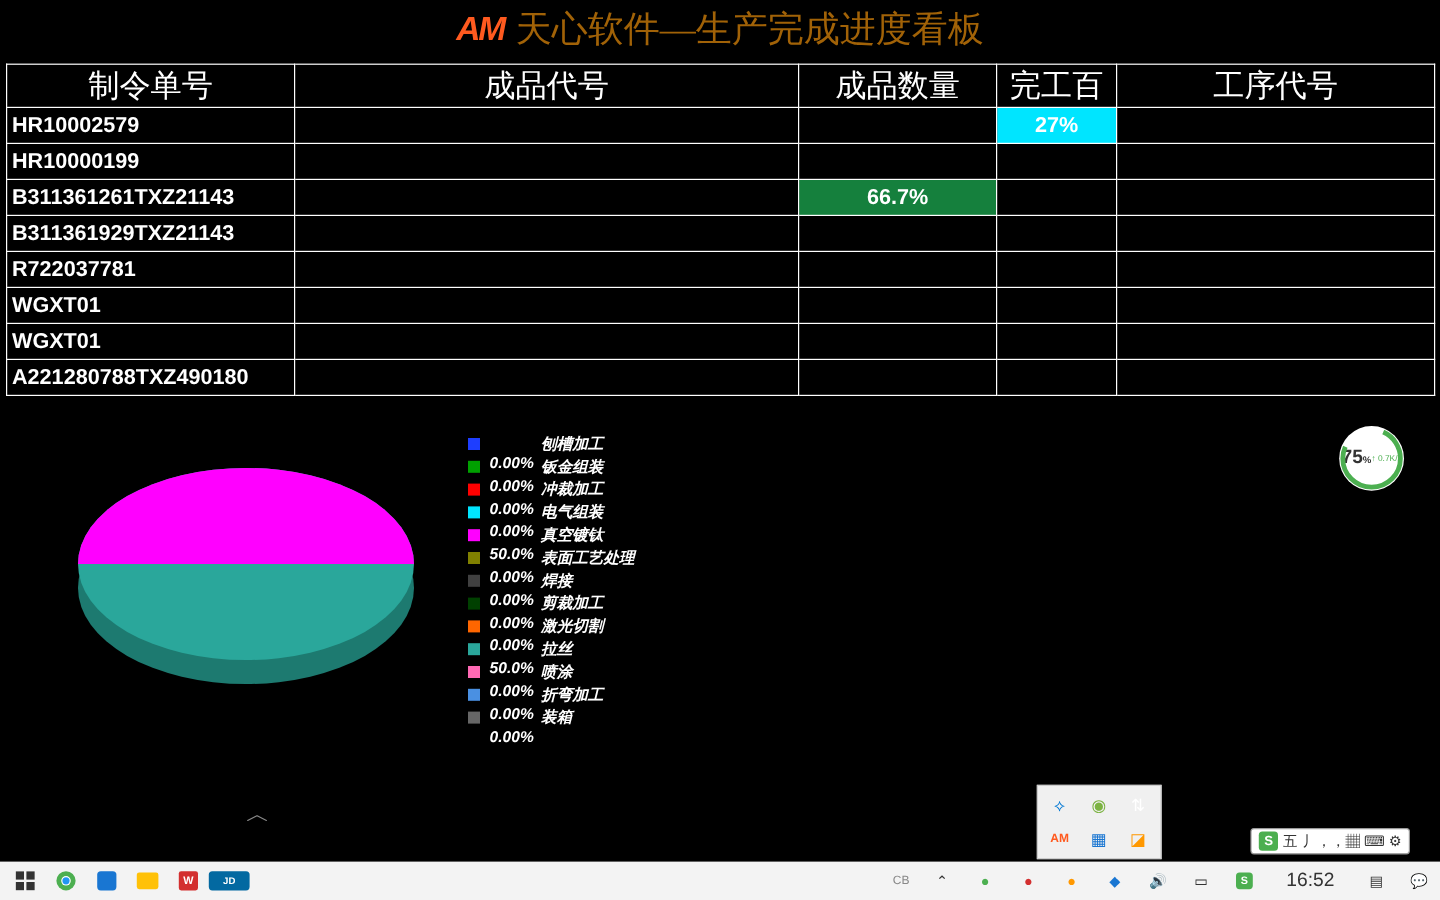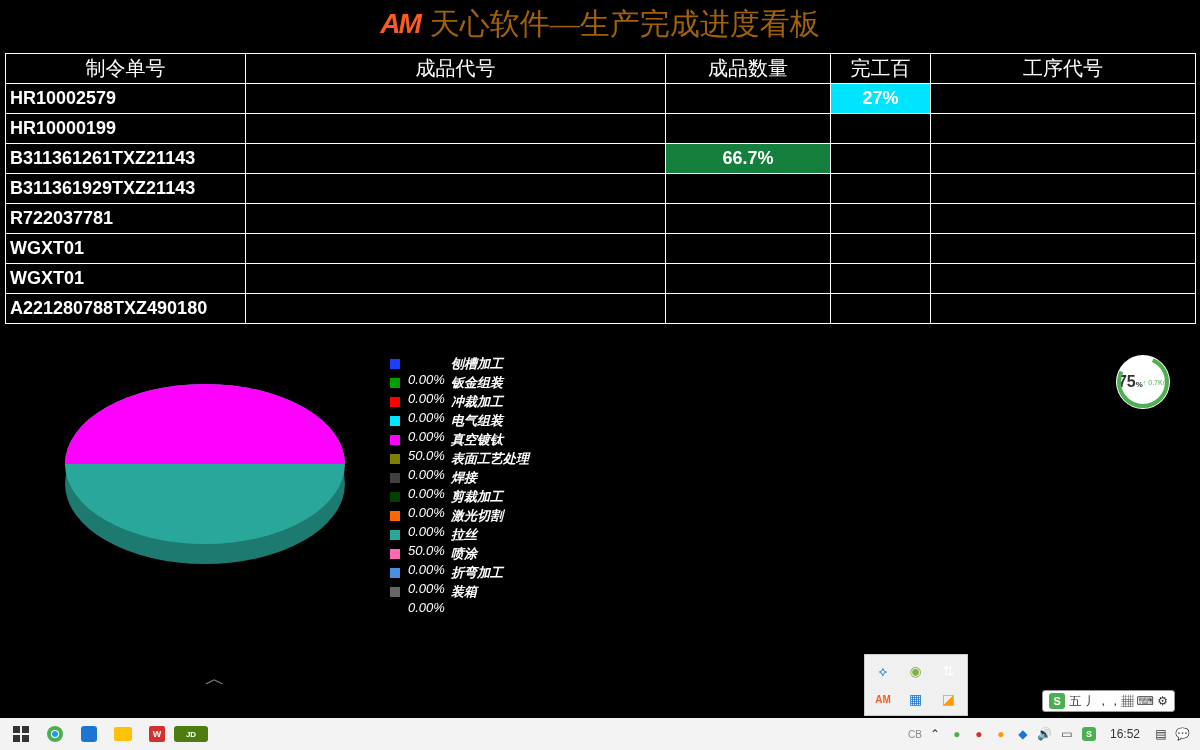--- a/index.html
+++ b/index.html
@@ -49,21 +49,21 @@
       color: #fff;
       text-align: center;
       font-size: 18px;
       font-weight: bold;
       overflow: hidden;
       white-space: nowrap;
     }
     .tbl th {
       font-family: "SimSun", serif;
       font-weight: normal;
-      font-size: 20px;
+      font-size: 26px;
     }
     .tbl td.left {
       text-align: left;
       padding-left: 4px;
     }
     .c1 { width: 240px; }
     .c2 { width: 420px; }
     .c3 { width: 165px; }
     .c4 { width: 100px; }
     .c5 { width: 265px; }
@@ -90,21 +90,21 @@
       display: flex;
       align-items: center;
       height: 19px;
     }
     .swatch {
       width: 10px;
       height: 10px;
       margin-right: 8px;
       flex-shrink: 0;
     }
-    .legend-val { font-style: italic; font-weight: normal; margin-right: 6px; margin-top: 32px; }
+    .legend-val { font-style: italic; font-weight: bold; margin-right: 6px; margin-top: 32px; }
     .legend-label { font-style: italic; font-weight: bold; }
 
     .net-widget {
       position: absolute;
       right: 30px;
       top: 355px;
       width: 54px;
       height: 54px;
       border-radius: 50%;
       background: #fff;
@@ -155,23 +155,23 @@
     }
     .tb-icon {
       width: 34px;
       height: 32px;
       display: flex;
       align-items: center;
       justify-content: center;
       font-size: 16px;
     }
     .tb-spacer { flex: 1; }
-    .tb-tray { display: flex; align-items: center; gap: 4px; padding: 0 4px; }
+    .tb-tray { display: flex; align-items: center; gap: 18px; padding: 0 4px; }
     .tb-tray .ic { width: 18px; height: 18px; display:flex;align-items:center;justify-content:center; font-size:12px;}
-    .tb-time { font-size: 12px; padding: 0 8px; }
+    .tb-time { font-size: 16px; padding: 0 8px; }
 
     .ime-panel {
       position: absolute;
       right: 25px;
       bottom: 38px;
       height: 22px;
       background: #fff;
       border: 1px solid #999;
       border-radius: 3px;
       display: flex;
@@ -405,21 +405,21 @@
   <div class="tb-icon">
       <div style="width:16px;height:16px;background:#1976d2;border-radius:3px"></div>
     </div>
   <div class="tb-icon">
       <div style="width:18px;height:14px;background:#ffc107;border-radius:2px"></div>
     </div>
   <div class="tb-icon">
       <div style="width:16px;height:16px;background:#d32f2f;color:#fff;font-size:9px;font-weight:bold;display:flex;align-items:center;justify-content:center;border-radius:2px">W</div>
     </div>
   <div class="tb-icon">
-      <div style="width:40px;height:16px;background:#4d7c0f;color:#fff;font-size:8px;font-weight:bold;display:flex;align-items:center;justify-content:center;border-radius:3px">JD</div>
+      <div style="width:40px;height:16px;background:#0369a1;color:#fff;font-size:8px;font-weight:bold;display:flex;align-items:center;justify-content:center;border-radius:3px">JD</div>
     </div>
   <div class="tb-spacer"></div>
   <div class="tb-tray">
     <span style="font-size:10px;color:#888">CB</span>
     <div class="ic">⌃</div>
     <div class="ic" style="color:#4caf50">●</div>
     <div class="ic" style="color:#d32f2f">●</div>
     <div class="ic" style="color:#ff9800">●</div>
     <div class="ic" style="color:#1976d2">◆</div>
     <div class="ic">🔊</div>

